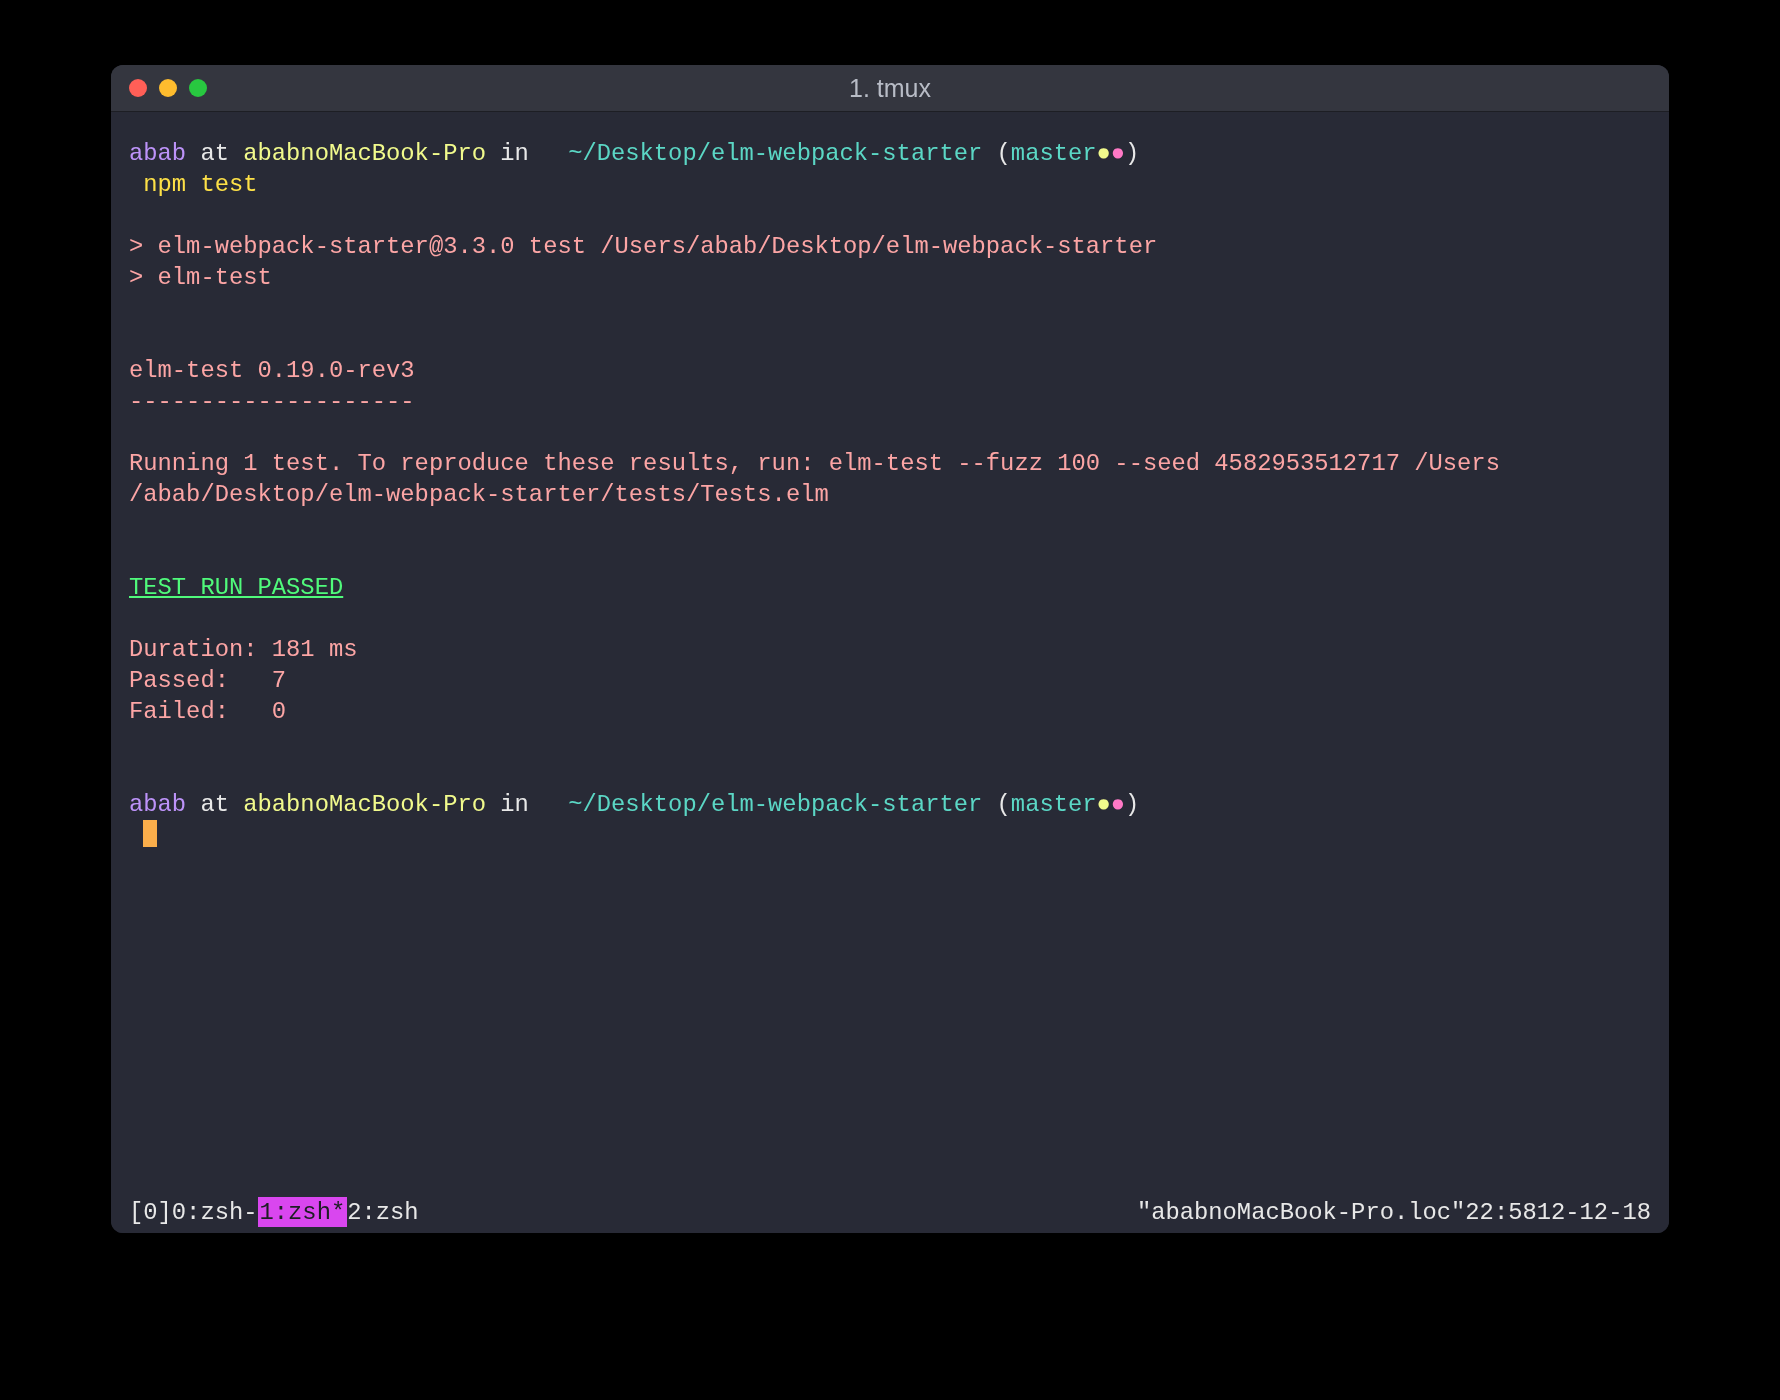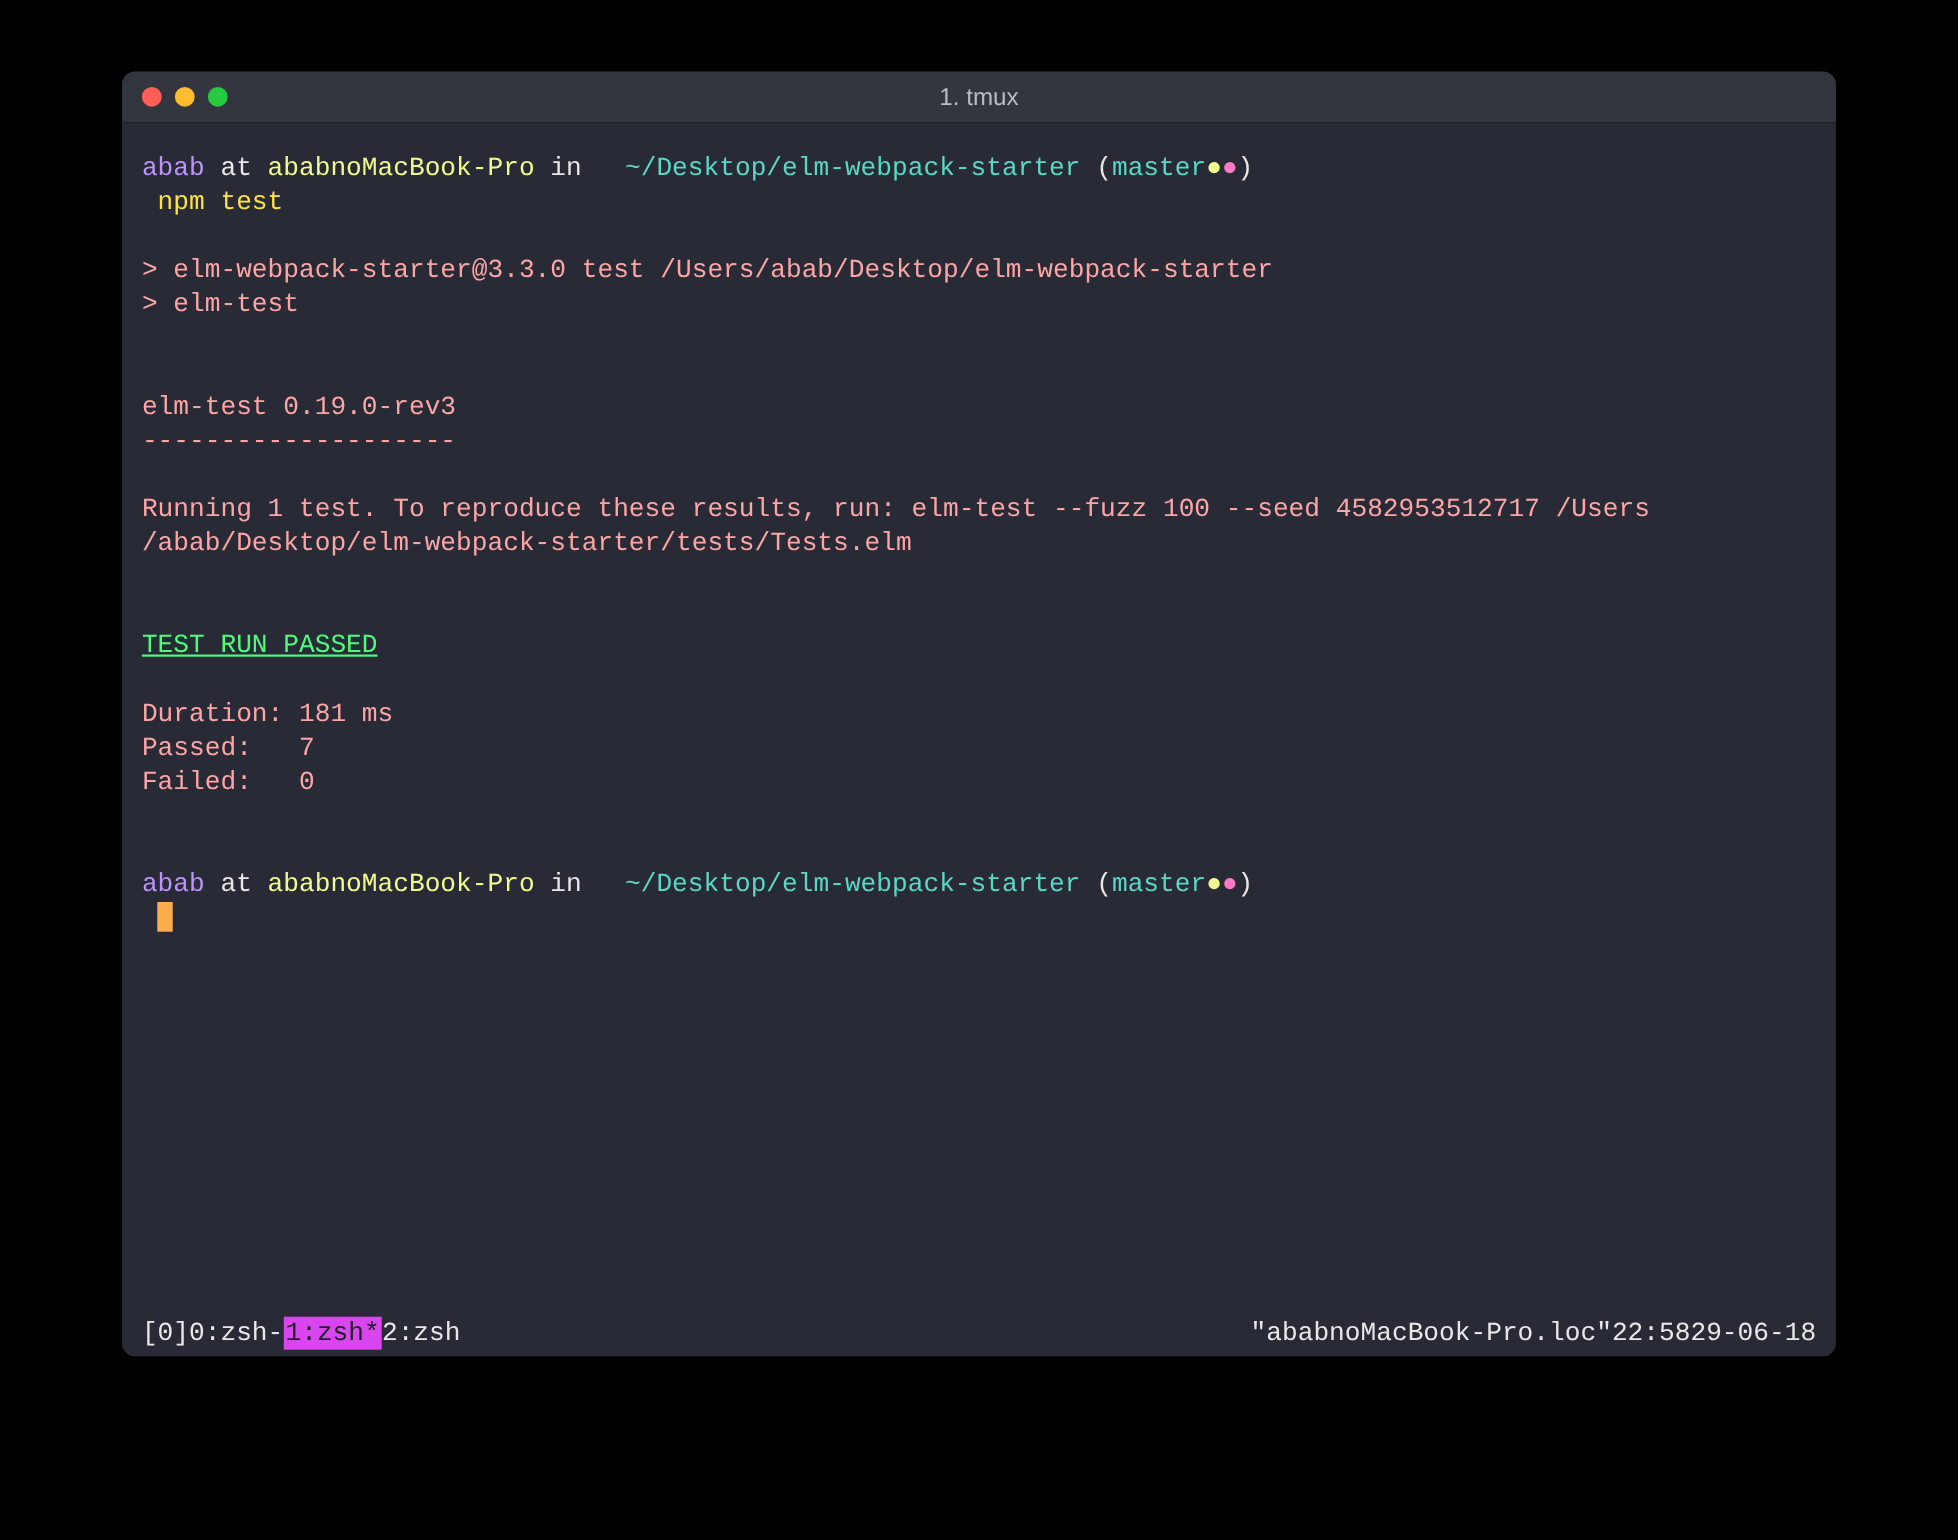--- a/index.html
+++ b/index.html
@@ -42,21 +42,21 @@
     border-radius: 50%;
   }
   .light.red { background: #ff5f57; }
   .light.yellow { background: #febc2e; }
   .light.green { background: #28c840; }
   .title {
     position: absolute;
     left: 50%;
     transform: translateX(-50%);
     color: #b8bcc6;
-    font-size: 22px;
+    font-size: 25px;
     font-family: -apple-system, BlinkMacSystemFont, "Segoe UI", sans-serif;
     font-weight: 400;
   }
   .terminal-body {
     flex: 1;
     padding: 26px 18px 0 18px;
     font-size: 23.8px;
     line-height: 31px;
     color: #e8e8e8;
     white-space: pre;
@@ -142,16 +142,16 @@
   <div class="statusbar">
     <div class="status-left">
         <span>[0] </span>
         <span>0:zsh- </span>
         <span class="tmux-active">1:zsh*</span>
         <span> 2:zsh</span>
       </div>
     <div class="status-right">
         <span>"ababnoMacBook-Pro.loc"</span>
         <span> 22:58 </span>
-        <span>29-06-18</span>
+        <span>12-12-18</span>
       </div>
   </div>
 </div>
 
 </body></html>

